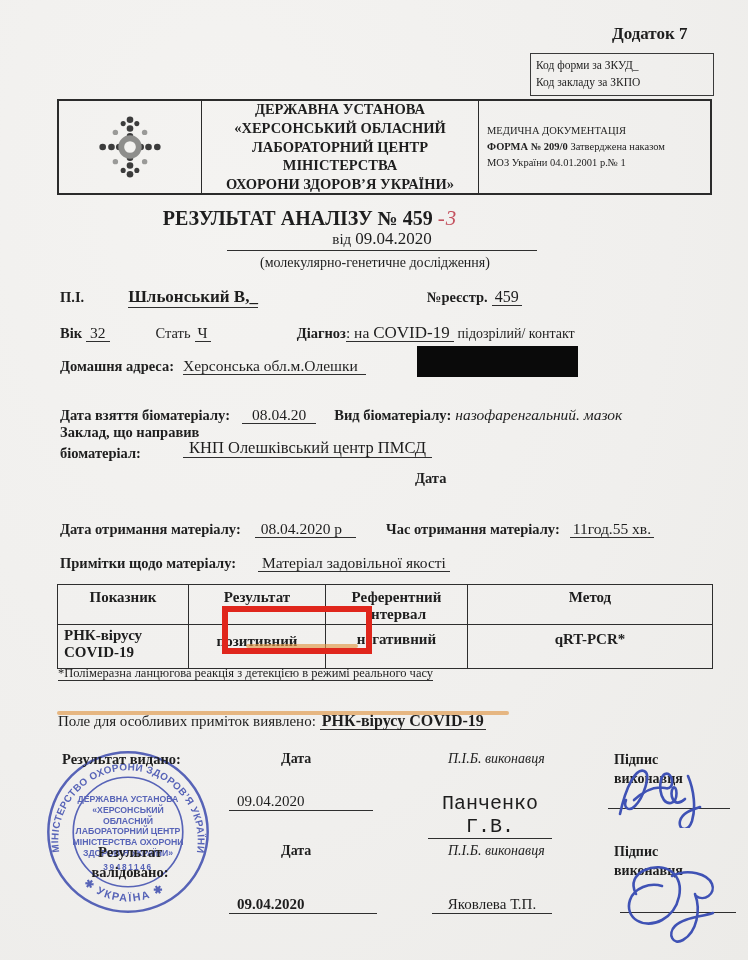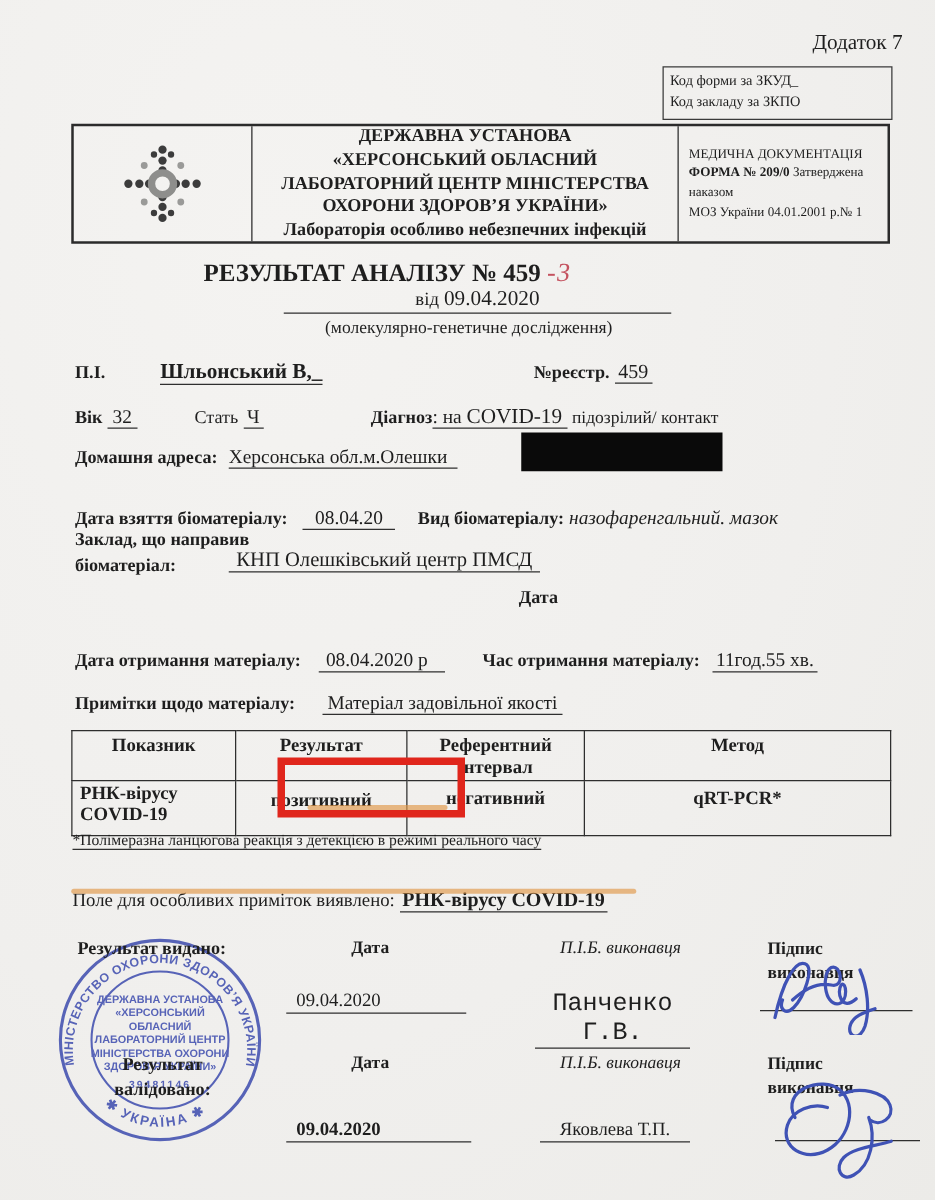--- a/index.html
+++ b/index.html
@@ -29,21 +29,21 @@
   .sig path{stroke:#3f52b5;stroke-width:2.6;fill:none;stroke-linecap:round;}
   .sigline{border-bottom:1.6px solid #2f2f2f;}
   .redbox{border:6px solid #e0261c;}
   .hl{background:rgba(224,150,70,.65);}
 </style>
 </head>
 <body>
 
 <div class="page">
 
-  <div class="abs" style="left:650px;top:24px;font-size:17px;">Додаток 7</div>
+  <div class="abs" style="left:612px;top:24px;font-size:17px;font-weight:bold;">Додаток 7</div>
 
   <div class="abs codes" style="left:530px;top:53px;width:172px;">
     <div>Код форми за ЗКУД_</div>
     <div>Код закладу за ЗКПО</div>
   </div>
 
   <div class="abs hdrbox" style="left:57px;top:99px;width:651px;height:92px;">
     <div class="hdrcell" style="width:142px;display:flex;align-items:center;justify-content:center;">
       <svg width="78" height="78" viewBox="0 0 80 80">
         <g fill="#3c3c3c">
@@ -71,23 +71,22 @@
             <circle cx="55" cy="55" r="2.8"></circle>
         </g>
         <circle cx="40" cy="40" r="9" fill="none" stroke="#8e8e8c" stroke-width="6"></circle>
       </svg>
     </div>
     <div class="hdrcell c" style="flex:1;display:flex;flex-direction:column;justify-content:center;font-size:14.5px;line-height:1.3;font-weight:bold;">
       <div>ДЕРЖАВНА УСТАНОВА</div>
       <div>«ХЕРСОНСЬКИЙ ОБЛАСНИЙ</div>
       <div>ЛАБОРАТОРНИЙ ЦЕНТР МІНІСТЕРСТВА</div>
       <div>ОХОРОНИ ЗДОРОВ’Я УКРАЇНИ»</div>
-      <div>Лабораторія особливо небезпечних інфекцій</div>
     </div>
-    <div class="hdrcell" style="width:168px;display:flex;flex-direction:column;justify-content:center;font-size:10.5px;line-height:1.5;padding-left:8px;box-sizing:border-box;">
+    <div class="hdrcell" style="width:232px;display:flex;flex-direction:column;justify-content:center;font-size:10.5px;line-height:1.5;padding-left:8px;box-sizing:border-box;">
       <div>МЕДИЧНА ДОКУМЕНТАЦІЯ</div>
       <div><span class="b">ФОРМА № 209/0</span><span> Затверджена наказом</span></div>
       <div>МОЗ України 04.01.2001 р.№ 1</div>
     </div>
   </div>
 
   <div class="abs c" style="left:0;top:206px;width:620px;font-size:20px;">
     <span class="b">РЕЗУЛЬТАТ АНАЛІЗУ № 459</span>
     <span class="i" style="color:#c4525f;font-size:21px;letter-spacing:1px;">-3</span>
   </div>

